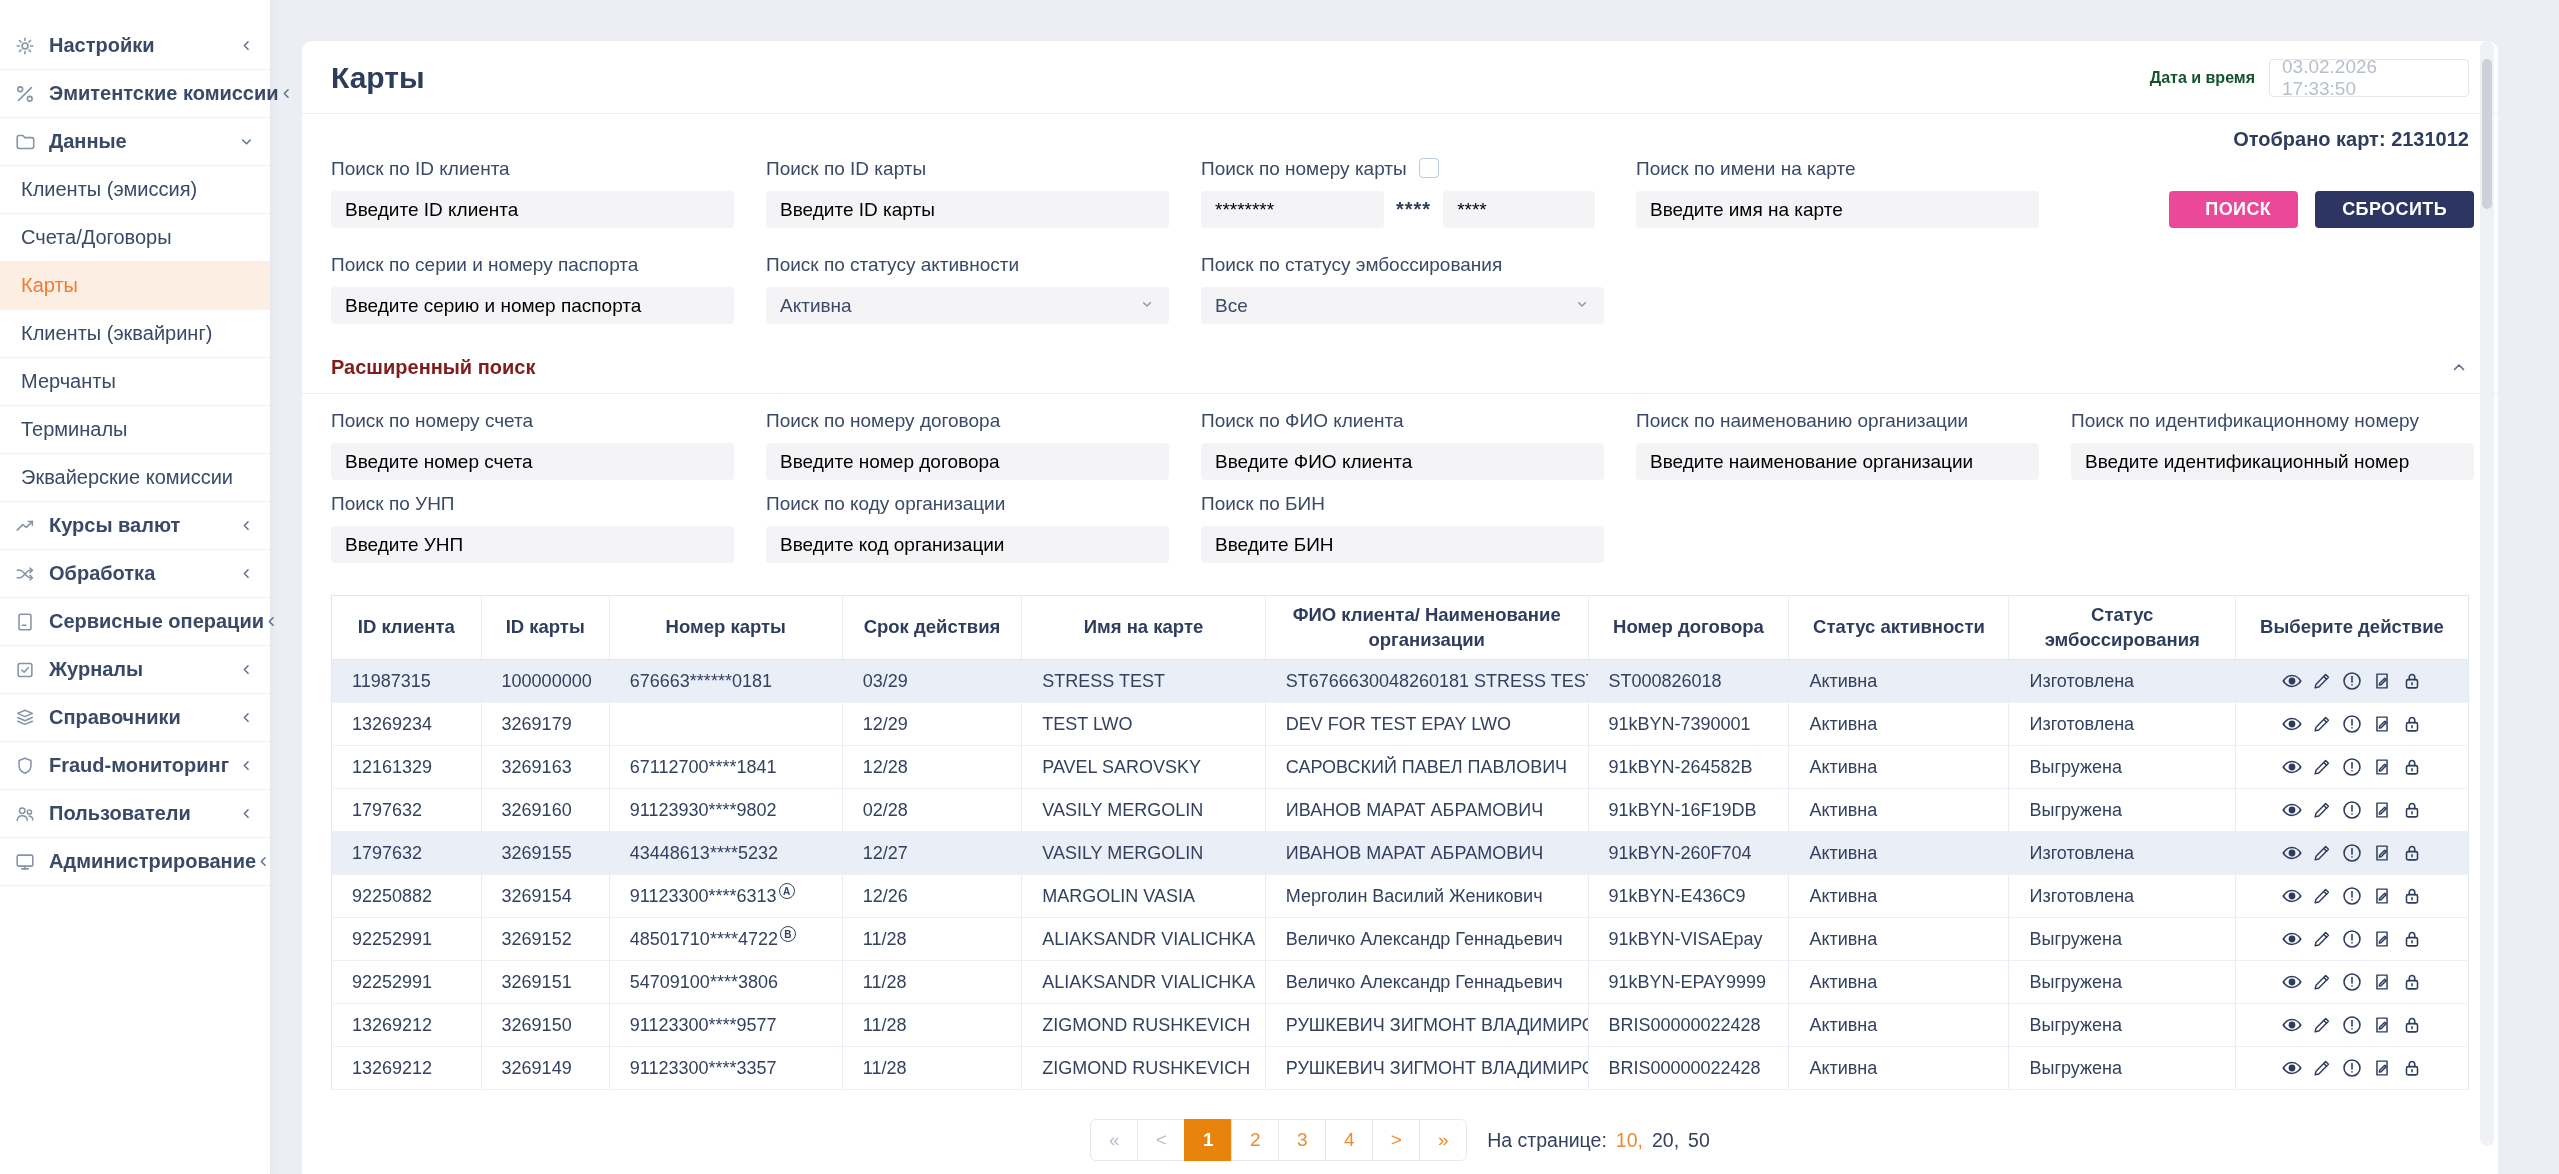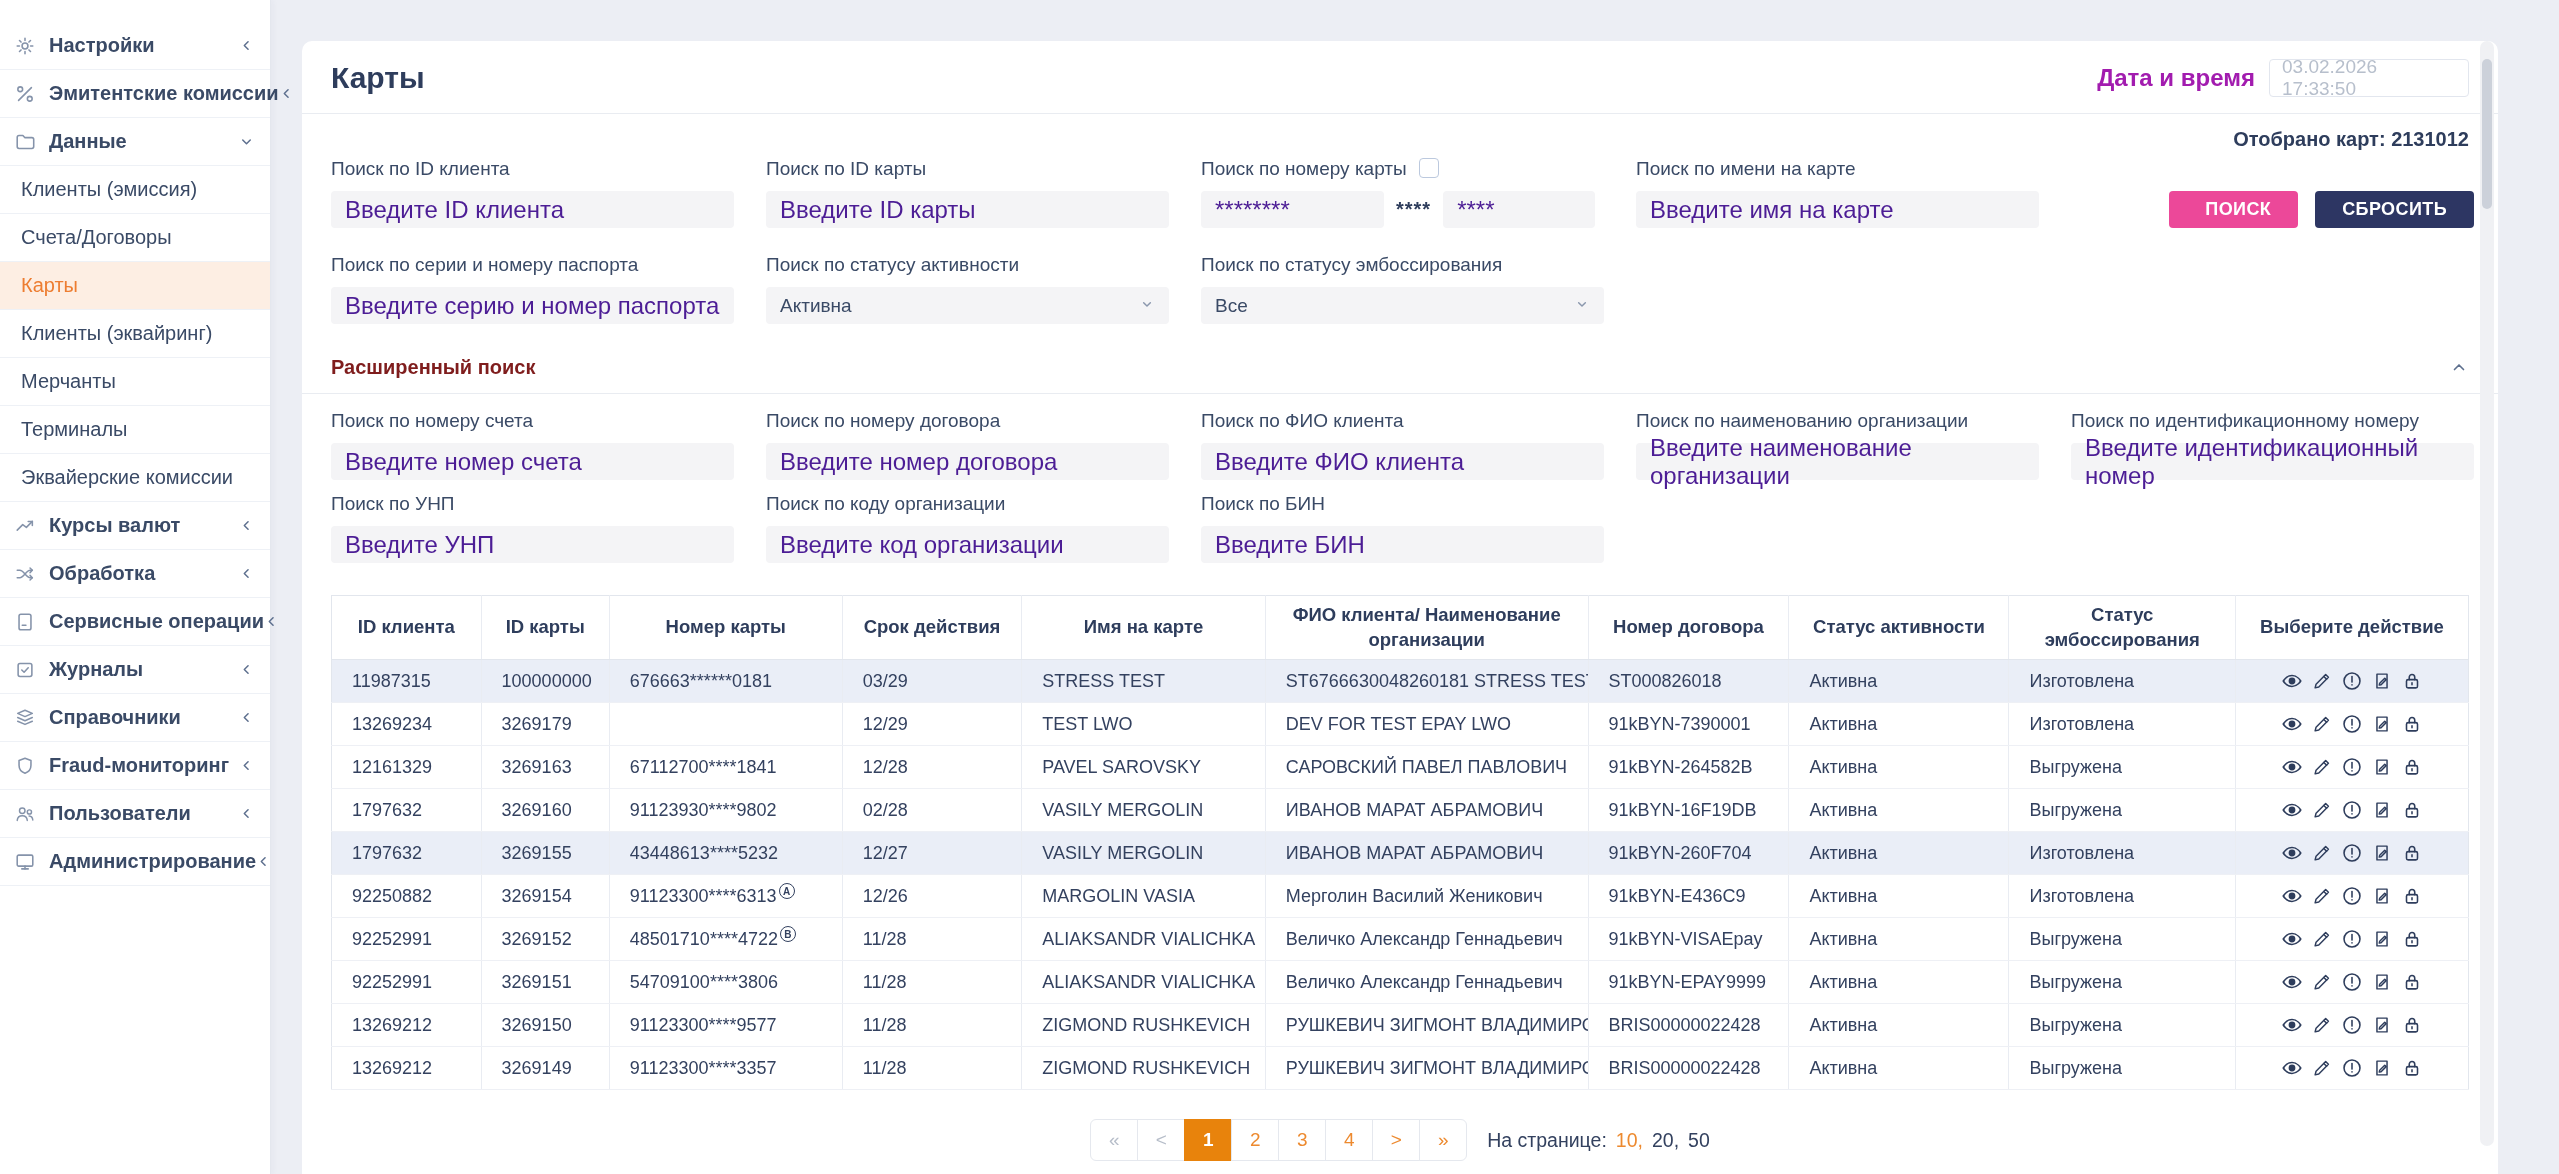--- a/index.html
+++ b/index.html
@@ -32,34 +32,34 @@
   
   .main{flex:1;position:relative;}
   .card{
     background:#ffffff;border-radius:10px;
     margin:41px 0 0 31px;width:2196px;box-sizing:border-box;
     padding:0 29px 14px 29px;
   }
   .card-top{display:flex;align-items:center;justify-content:space-between;padding-top:18px;}
   .page-title{font-size:30px;font-weight:700;color:#2e3d5c;margin:0;}
   .dt-wrap{display:flex;align-items:center;gap:14px;}
-  .dt-label{font-size:24px;font-weight:600;color:#a21caf;}
+  .dt-label{font-size:16px;font-weight:600;color:#14532d;}
   .dt-input{
     width:200px;height:38px;border:1px solid #e2e6ee;border-radius:4px;background:#fff;
     display:flex;align-items:center;padding:0 12px;font-size:19px;color:#b7bfcc;box-sizing:border-box;
   }
   .full-divider{border:none;border-top:1px solid #e9ecf1;margin:16px -29px 0 -29px;}
   .count-row{display:flex;justify-content:flex-end;margin-top:14px;font-size:20px;font-weight:700;color:#2e3d5c;height:24px;}
 
   
   .fgrid{display:grid;grid-template-columns:repeat(5,403px);column-gap:32px;row-gap:26px;margin-top:6px;}
   .field .flabel{display:flex;gap:12px;font-size:19px;color:#3a4a66;margin-bottom:9px;height:24px;}
   .finput{
     height:37px;background:#f4f4f6;border-radius:4px;display:flex;align-items:center;
-    padding:0 14px;font-size:24px;color:#4c1d95;box-sizing:border-box;
+    padding:0 14px;font-size:19px;color:#000000;box-sizing:border-box;
   }
   .fselect{
     height:37px;background:#f4f4f6;border-radius:4px;display:flex;align-items:center;justify-content:space-between;
     padding:0 14px;font-size:19px;color:#3a4a66;box-sizing:border-box;cursor:pointer;
   }
   .checkbox{width:20px;height:20px;border:1px solid #bcc9de;border-radius:4px;background:#fff;box-sizing:border-box;}
   .masked{display:flex;align-items:center;gap:12px;}
   .masked .m1{width:183px;flex:none;}
   .masked .m2{width:152px;flex:none;}
   .masked .sep{font-size:20px;font-weight:700;color:#2e3d5c;letter-spacing:1px;}

